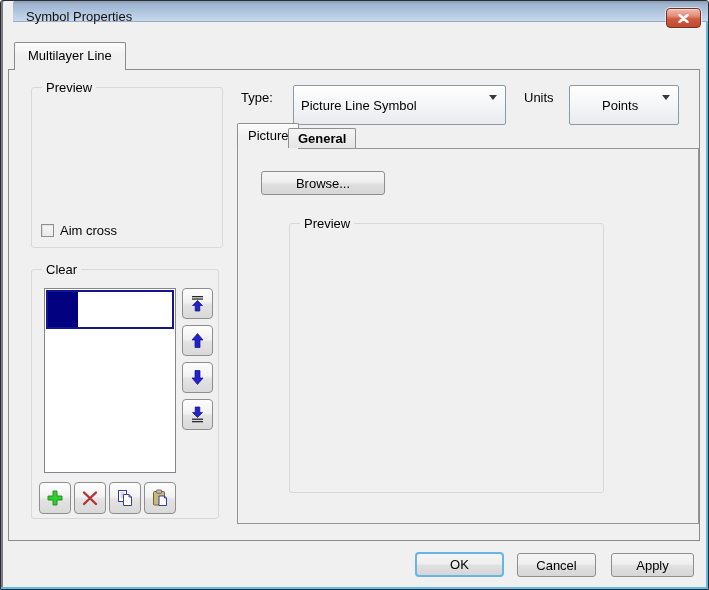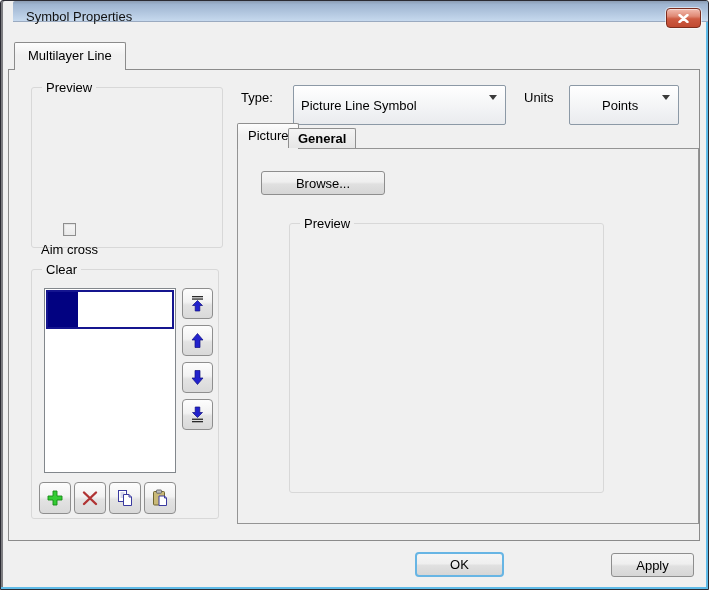--- a/index.html
+++ b/index.html
@@ -38,21 +38,21 @@
     position:absolute;left:7px;top:68px;width:692px;height:472px;
     border:1px solid #8B8B8B;background:#F0F0F0;
   }
   
   .groupbox{position:absolute;border:1px solid #D8D8D8;border-radius:3px;background:transparent;}
   .group-label{position:absolute;top:-8px;left:10px;padding:0 4px;background:#F0F0F0;line-height:15px;}
   .group-preview{left:30px;top:86px;width:192px;height:161px;}
   .group-layers{left:30px;top:268px;width:188px;height:250px;}
   .group-preview-inner{left:288px;top:222px;width:315px;height:270px;}
   
-  .check-row{position:absolute;left:40px;top:222px;display:flex;align-items:center;gap:6px;flex-direction:column;}
+  .check-row{position:absolute;left:40px;top:222px;display:flex;align-items:center;gap:6px;}
   .checkbox{
     width:13px;height:13px;border:1px solid #8E8E8E;
     background:linear-gradient(180deg,#F6F6F6,#EAEAEA);
     box-shadow:inset 1px 1px 1px rgba(0,0,0,.08);
   }
   
   .layer-list{
     position:absolute;left:43px;top:287px;width:132px;height:185px;
     background:#fff;border:1px solid #82878C;
   }
@@ -252,15 +252,16 @@
   </div>
   <div class="tab-page-picture"></div>
 
   <button class="btn btn-browse">Browse...</button>
 
   <div class="groupbox group-preview-inner">
     <span class="group-label">Preview</span>
   </div>
 
   <button class="btn btn-ok">OK</button>
+  <button class="btn btn-cancel">Cancel</button>
   <button class="btn btn-apply">Apply</button>
 
 </div>
 
 </body></html>

